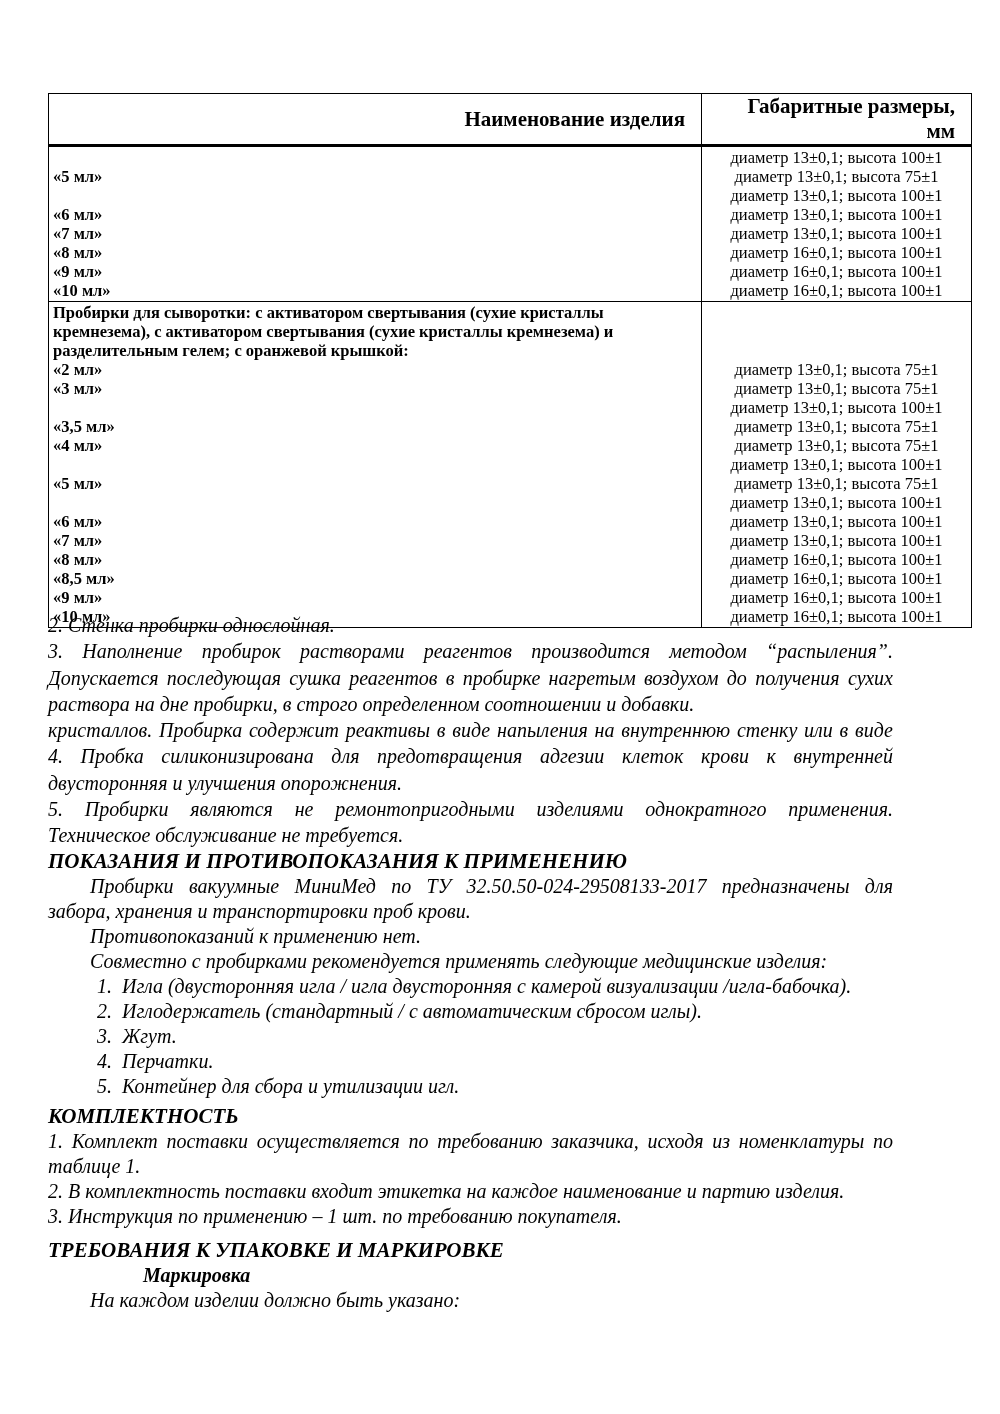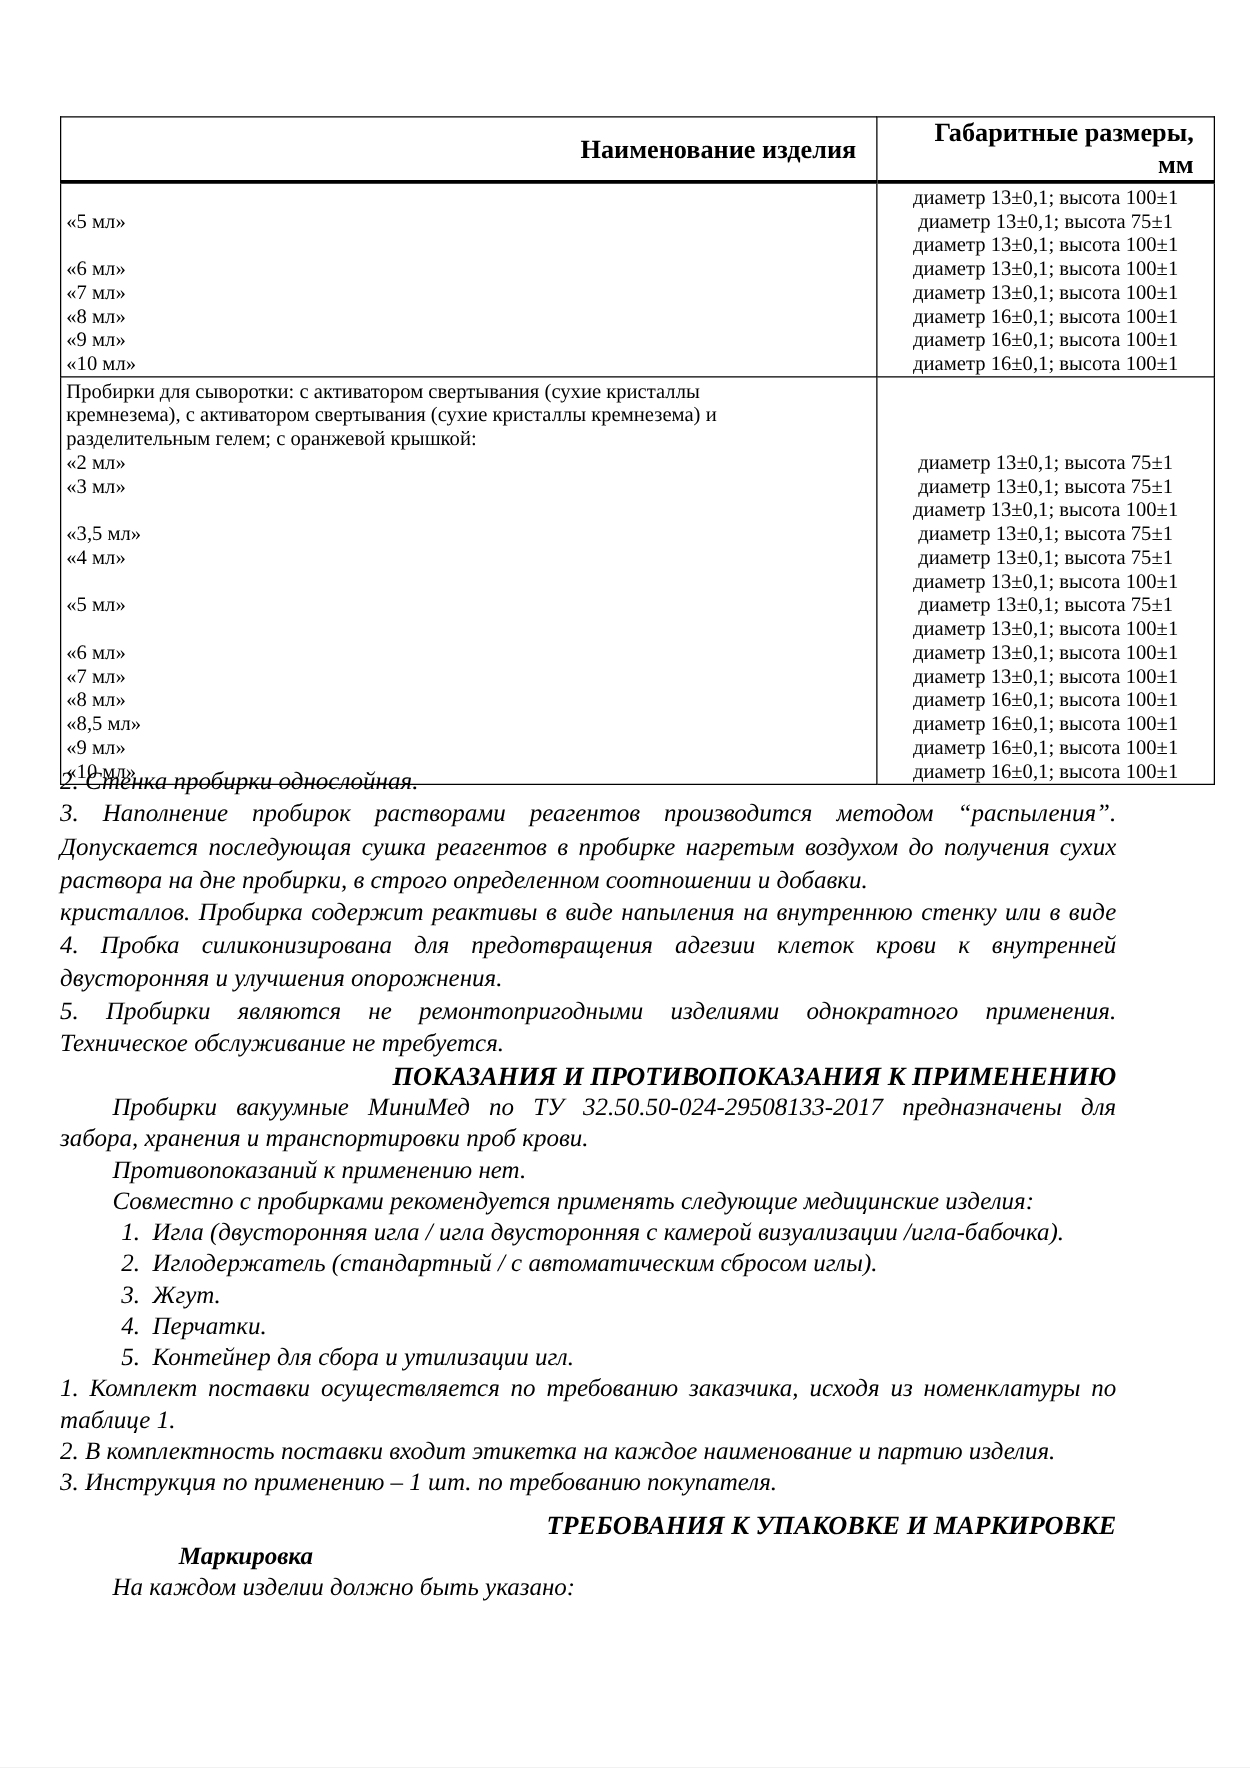--- a/index.html
+++ b/index.html
@@ -36,41 +36,41 @@
   }
   .col-name { width: 620px; }
   .col-size { width: 237px; margin-top: 28px; }
   .spec-table td {
     font-size: 16.5px;
     line-height: 19px;
     vertical-align: top;
     padding: 1px 4px;
   }
   .pre { white-space: pre; }
-  .name-cell { text-align: left; }
+  .name-cell { text-align: left; font-weight: bold; }
   .size-cell { text-align: center; }
 
   
   .textblock {
     position: absolute;
     left: 48px;
     top: 612px;
     width: 845px;
     font-size: 20px;
     font-style: italic;
   }
   .grp1 { line-height: 26.3px; }
   .grp2 { line-height: 25px; }
   .ln { min-height: 1em; }
   .j  { text-align: justify; text-align-last: justify; }
   .ind { text-indent: 42px; }
   .li { padding-left: 49px; white-space: nowrap; }
   .h {
     font-weight: bold;
-    text-align: right;
+    text-align: left;
     font-size: 21px;
   }
   .h-gap2 { margin-top: 5px; }
   .h-gap3 { margin-top: 9px; }
   .sub { font-weight: bold; padding-left: 95px; }
 </style>
 </head>
 <body>
 
 <div class="page">
@@ -159,20 +159,21 @@
       <div class="ln j ind">Пробирки вакуумные МиниМед по ТУ 32.50.50-024-29508133-2017 предназначены для</div>
       <div class="ln">забора, хранения и транспортировки проб крови.</div>
       <div class="ln ind">Противопоказаний к применению нет.</div>
       <div class="ln ind">Совместно с пробирками рекомендуется применять следующие медицинские изделия:</div>
       <div class="ln li">1.&nbsp; Игла (двусторонняя игла / игла двусторонняя с камерой визуализации /игла-бабочка).</div>
       <div class="ln li">2.&nbsp; Иглодержатель (стандартный / с автоматическим сбросом иглы).</div>
       <div class="ln li">3.&nbsp; Жгут.</div>
       <div class="ln li">4.&nbsp; Перчатки.</div>
       <div class="ln li">5.&nbsp; Контейнер для сбора и утилизации игл.</div>
 
+      <div class="h h-gap2">КОМПЛЕКТНОСТЬ</div>
       <div class="ln j">1. Комплект поставки осуществляется по требованию заказчика, исходя из номенклатуры по</div>
       <div class="ln">таблице 1.</div>
       <div class="ln">2. В комплектность поставки входит этикетка на каждое наименование и партию изделия.</div>
       <div class="ln">3. Инструкция по применению – 1 шт. по требованию покупателя.</div>
 
       <div class="h h-gap3">ТРЕБОВАНИЯ К УПАКОВКЕ И МАРКИРОВКЕ</div>
       <div class="sub">Маркировка</div>
       <div class="ln ind">На каждом изделии должно быть указано:</div>
     </div>
 

